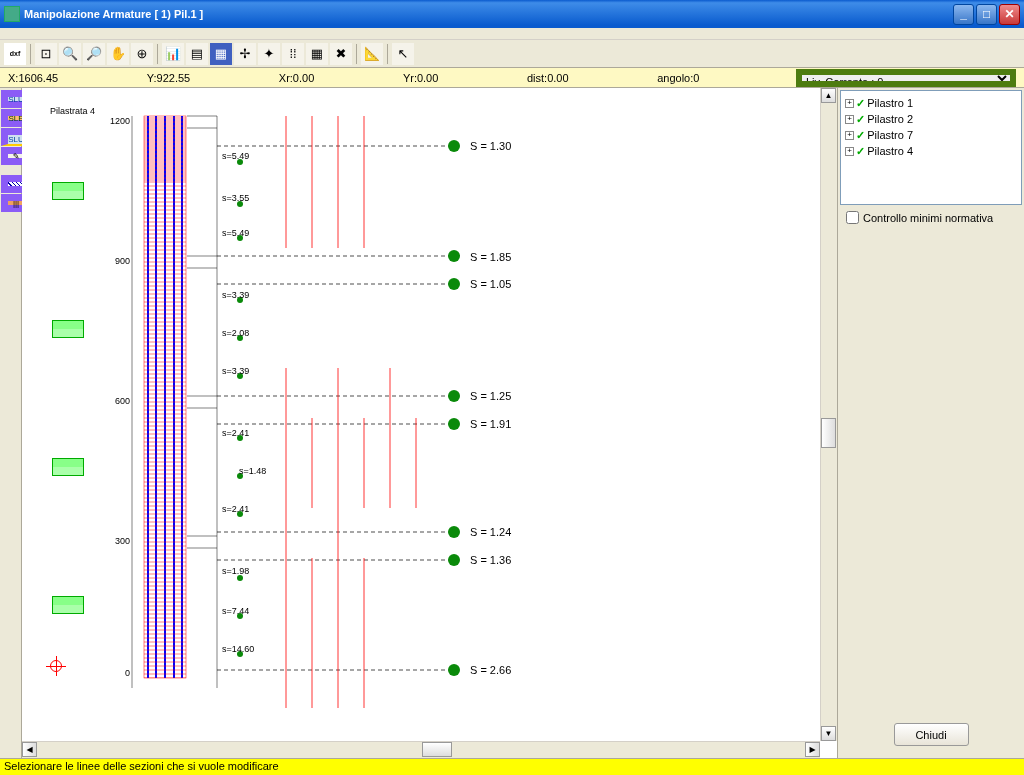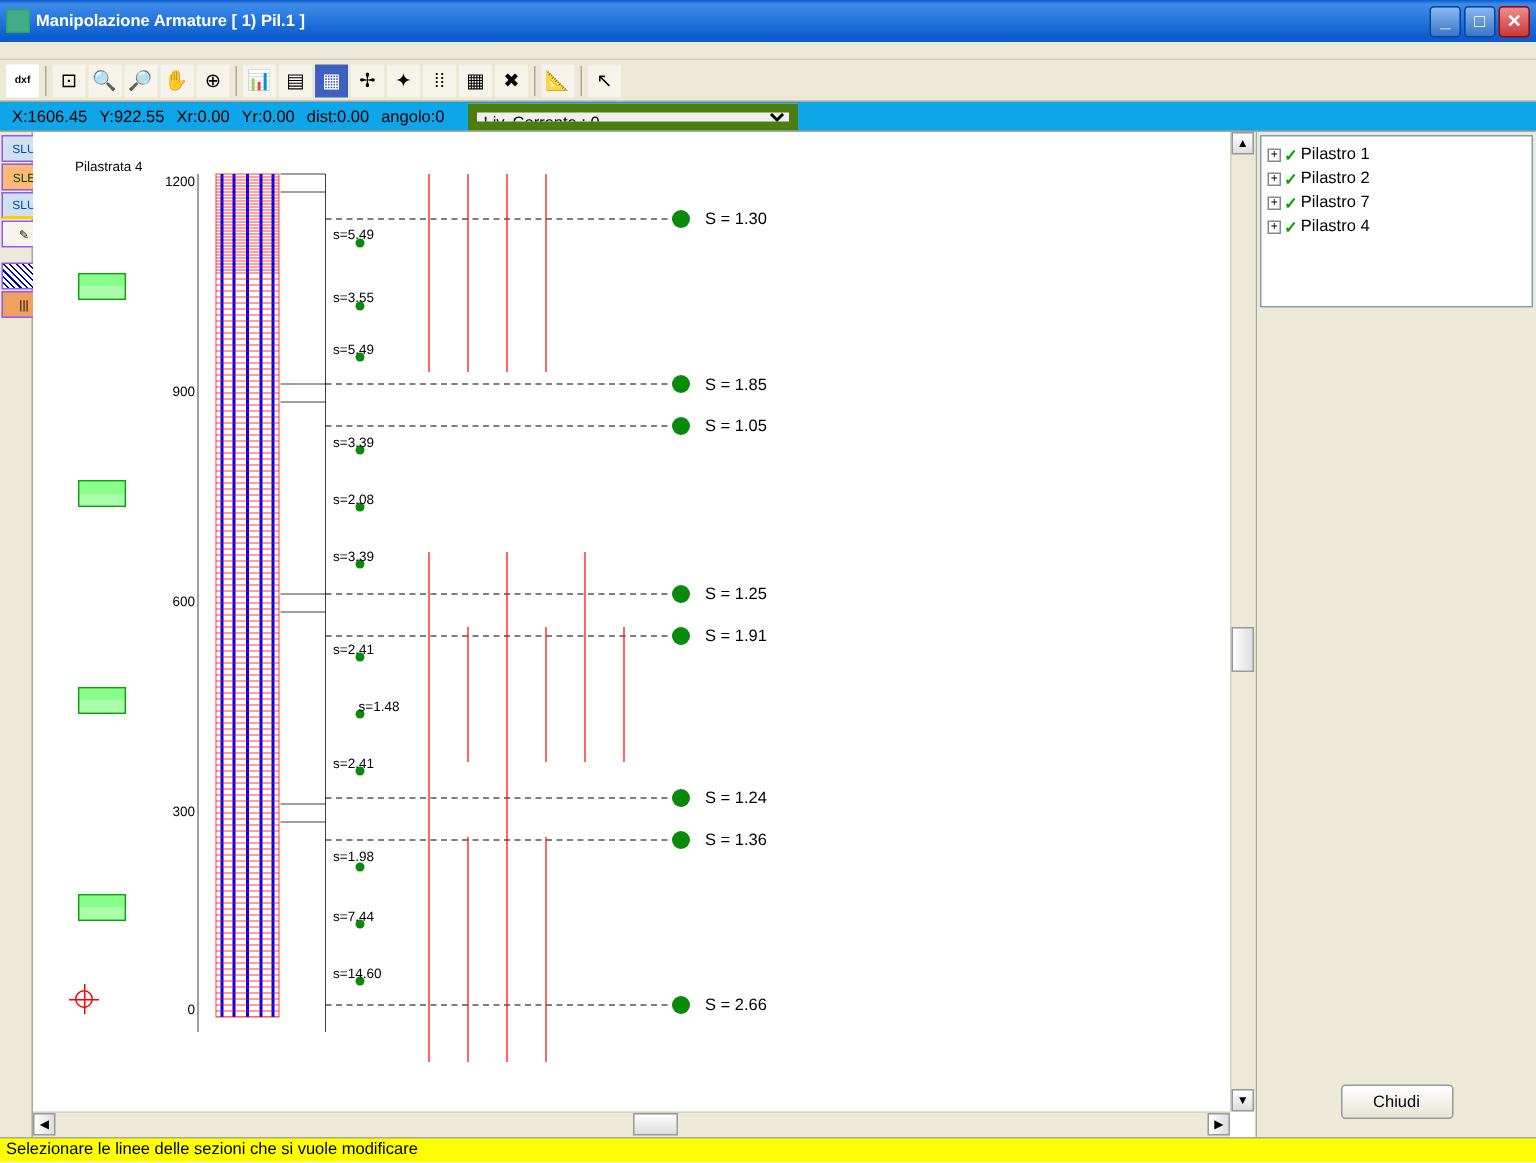--- a/index.html
+++ b/index.html
@@ -11,28 +11,28 @@
 .titlebar-btns { display: flex; gap: 2px; }
 .tbtn { width: 21px; height: 21px; background: linear-gradient(to bottom, #8bb8f0, #3976c8); border: 1px solid #0046a0; border-radius: 3px; display: flex; align-items: center; justify-content: center; color: white; font-weight: bold; font-size: 12px; cursor: pointer; }
 .tbtn.close { background: linear-gradient(to bottom, #f08b8b, #c83939); border-color: #a00000; }
 
 .menubar { height: 12px; background: #ece9d8; border-bottom: 1px solid #d4d0c8; }
 
 .toolbar { height: 28px; background: #ece9d8; border-bottom: 1px solid #aca899; display: flex; align-items: center; padding: 2px 4px; gap: 2px; }
 .toolbar .tbicon { width: 22px; height: 22px; background: #f5f3ea; border: 1px solid transparent; display: flex; align-items: center; justify-content: center; cursor: pointer; font-size: 13px; }
 .toolbar .sep { width: 1px; height: 20px; background: #aca899; margin: 0 2px; }
 
-.statusbar-coords { height: 20px; background: #0ea5e9; border-bottom: 1px solid #aca899; display: flex; align-items: center; padding: 0 8px; font-size: 11px; }
+.statusbar-coords { height: 20px; background: #fef9c3; border-bottom: 1px solid #aca899; display: flex; align-items: center; padding: 0 8px; font-size: 11px; justify-content: space-between; }
 .statusbar-coords span { margin-right: 8px; }
 .statusbar-coords select { font-size: 11px; height: 18px; width: 220px; margin-left: 8px; border: 6px solid #4d7c0f; }
 
 .main-area { display: flex; height: 670px; }
 
 .left-toolbar { width: 22px; background: #ece9d8; border-right: 1px solid #aca899; padding: 2px 1px; display: flex; flex-direction: column; gap: 1px; }
-.left-toolbar .lticon { width: 30px; height: 18px; background: #f5f3ea; border: 1px solid #8b5cf6; font-size: 8px; display: flex; align-items: center; justify-content: center; cursor: pointer; }
+.left-toolbar .lticon { width: 30px; height: 18px; background: #f5f3ea; border: 7px solid #8b5cf6; font-size: 8px; display: flex; align-items: center; justify-content: center; cursor: pointer; }
 .lticon.slu { background: #d0e0f0; color: #0046a0; }
 .lticon.sle { background: #fdba74; color: #004600; }
 .lticon.dotted { background: repeating-linear-gradient(45deg, #fff, #fff 2px, #00a 2px, #00a 3px); }
 .lticon.orange { background: #f0a060; }
 
 .canvas-container { flex: 1; background: white; position: relative; overflow: hidden; border-right: 1px solid #aca899; }
 .canvas-scroll-v { position: absolute; right: 0; top: 0; width: 17px; height: calc(100% - 17px); background: #ece9d8; border-left: 1px solid #d4d0c8; }
 .canvas-scroll-v .arrow { width: 15px; height: 15px; background: linear-gradient(to bottom, #fff, #ddd); border: 1px solid #999; display: flex; align-items: center; justify-content: center; font-size: 8px; }
 .canvas-scroll-v .thumb { width: 15px; height: 30px; background: linear-gradient(to right, #fff, #ddd); border: 1px solid #999; position: absolute; top: 330px; }
 .canvas-scroll-h { position: absolute; bottom: 0; left: 0; height: 17px; width: calc(100% - 17px); background: #ece9d8; border-top: 1px solid #d4d0c8; }
@@ -297,20 +297,24 @@
           <span class="tree-plus">+</span>
           <span class="tree-check">✓</span>
           <span>Pilastro 7</span>
         </div>
         <div class="tree-item">
           <span class="tree-plus">+</span>
           <span class="tree-check">✓</span>
           <span>Pilastro 4</span>
         </div>
       </div>
+    <div class="checkbox-row">
+      <input type="checkbox" style="">
+      <label>Controllo minimi normativa</label>
+    </div>
     <div class="right-spacer"></div>
     <button class="close-btn">Chiudi</button>
   </div>
 </div>
 
 <div class="bottom-status">
   <span>Selezionare le linee delle sezioni che si vuole modificare</span>
 </div>
 
 </body></html>

